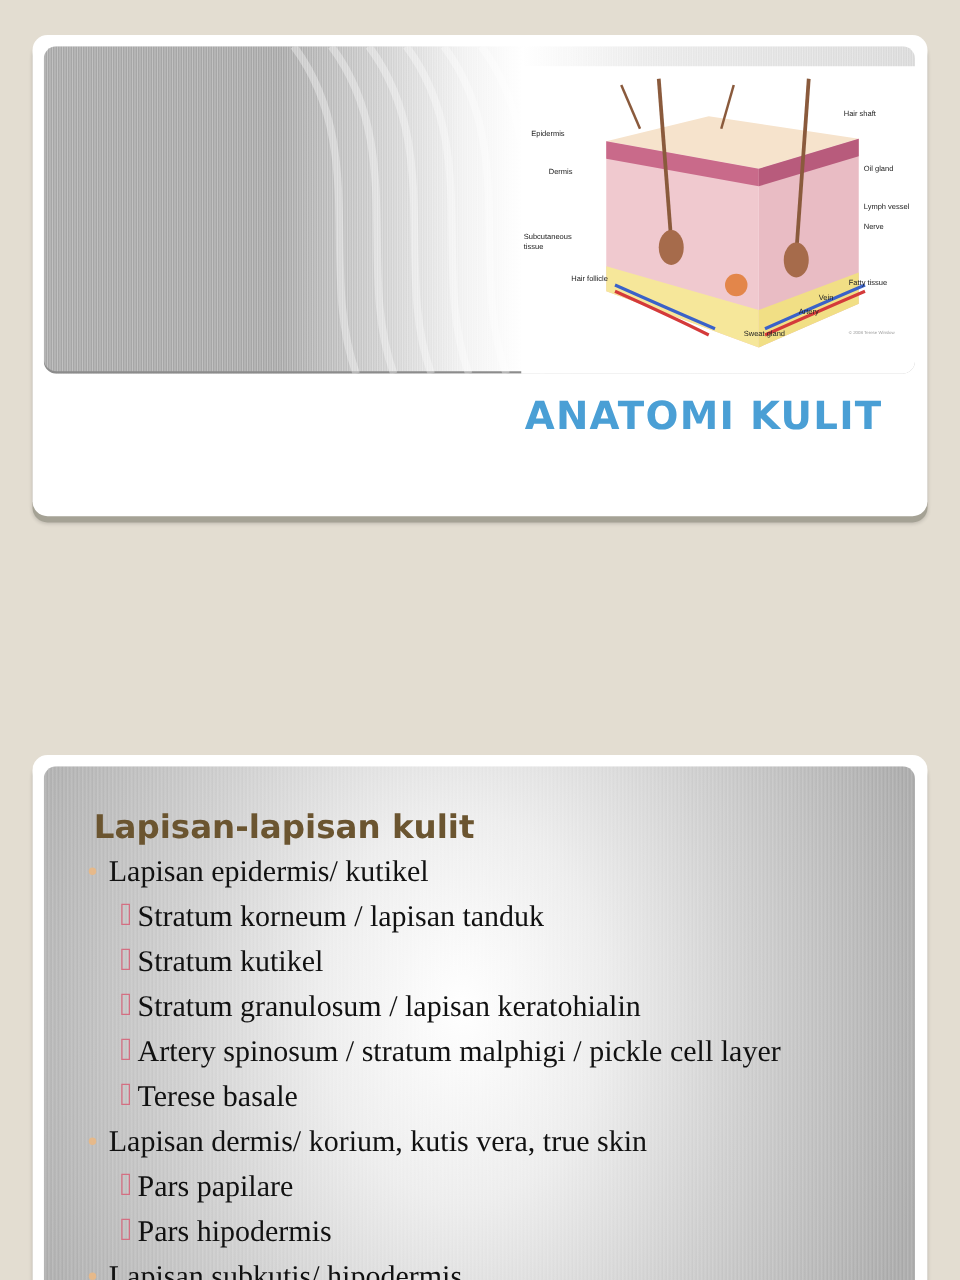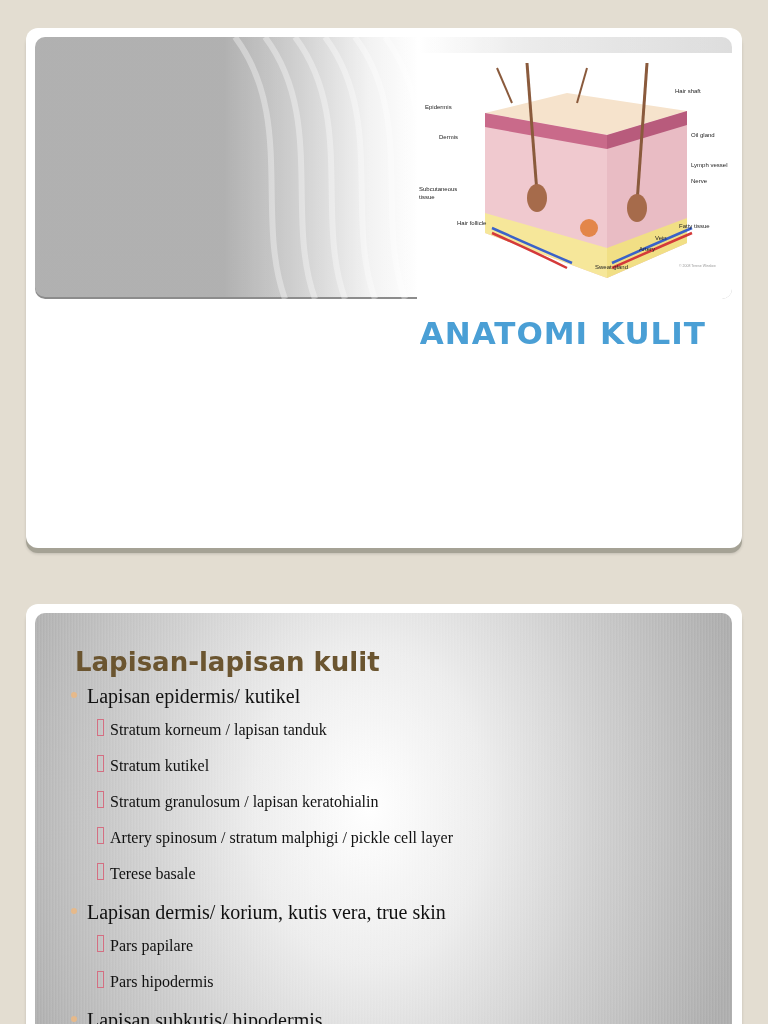--- a/index.html
+++ b/index.html
@@ -7,21 +7,21 @@
     width:768px; height:1024px; overflow:hidden;
     background:#e3ddd1;
     font-family:"Liberation Sans", sans-serif;
     position:relative;
   }
   .slide {
     position:absolute; left:26px; width:716px;
     background:#fff; border-radius:12px;
     box-shadow: 0 5px 0 #a5a295, 0 6px 3px rgba(0,0,0,0.15);
   }
-  #slide1 { top:28px; height:520px; }
+  #slide1 { top:28px; height:385px; }
   #slide2 { top:604px; height:460px; }
 
   .s1-banner {
     position:absolute; left:9px; top:9px; width:697px; height:262px;
     border-radius:10px; overflow:hidden;
     background:
       repeating-linear-gradient(90deg, rgba(255,255,255,0.0) 0px, rgba(255,255,255,0.35) 1px, rgba(255,255,255,0) 2px),
       linear-gradient(90deg, #a0a0a0 0%, #a0a0a0 27%, #c8c8c8 38%, #f0f0f0 48%, #ffffff 55%, #e8e8e8 70%, #d6d6d6 100%);
     box-shadow: inset 0 -2px 0 #8c8c8c;
   }
@@ -47,22 +47,22 @@
   }
   .s2-heading {
     position:absolute; left:40px; top:34px;
     color:#6b5530; font-family:"DejaVu Sans", sans-serif; font-weight:bold; font-size:26px;
   }
   .bullets { position:absolute; left:0; top:72px; width:100%; }
   .item {
     position:absolute; font-family:"Liberation Serif", serif; color:#111;
     white-space:nowrap; display:flex; align-items:center;
   }
-  .item.l1 { left:36px; font-size:20px; }
-  .item.l2 { left:62px; font-size:16px; }
+  .item.l1 { left:36px; font-size:24px; }
+  .item.l2 { left:62px; font-size:24px; }
   .dot {
     display:inline-block; width:6px; height:6px; border-radius:50%;
     background:#e6b98a; margin-right:10px; position:relative; top:-2px;
   }
   .box {
     display:inline-block; width:5px; height:15px; border:1px solid #d46f82;
     margin-right:6px; position:relative; top:-3px;
   }
 </style>
 </head>

